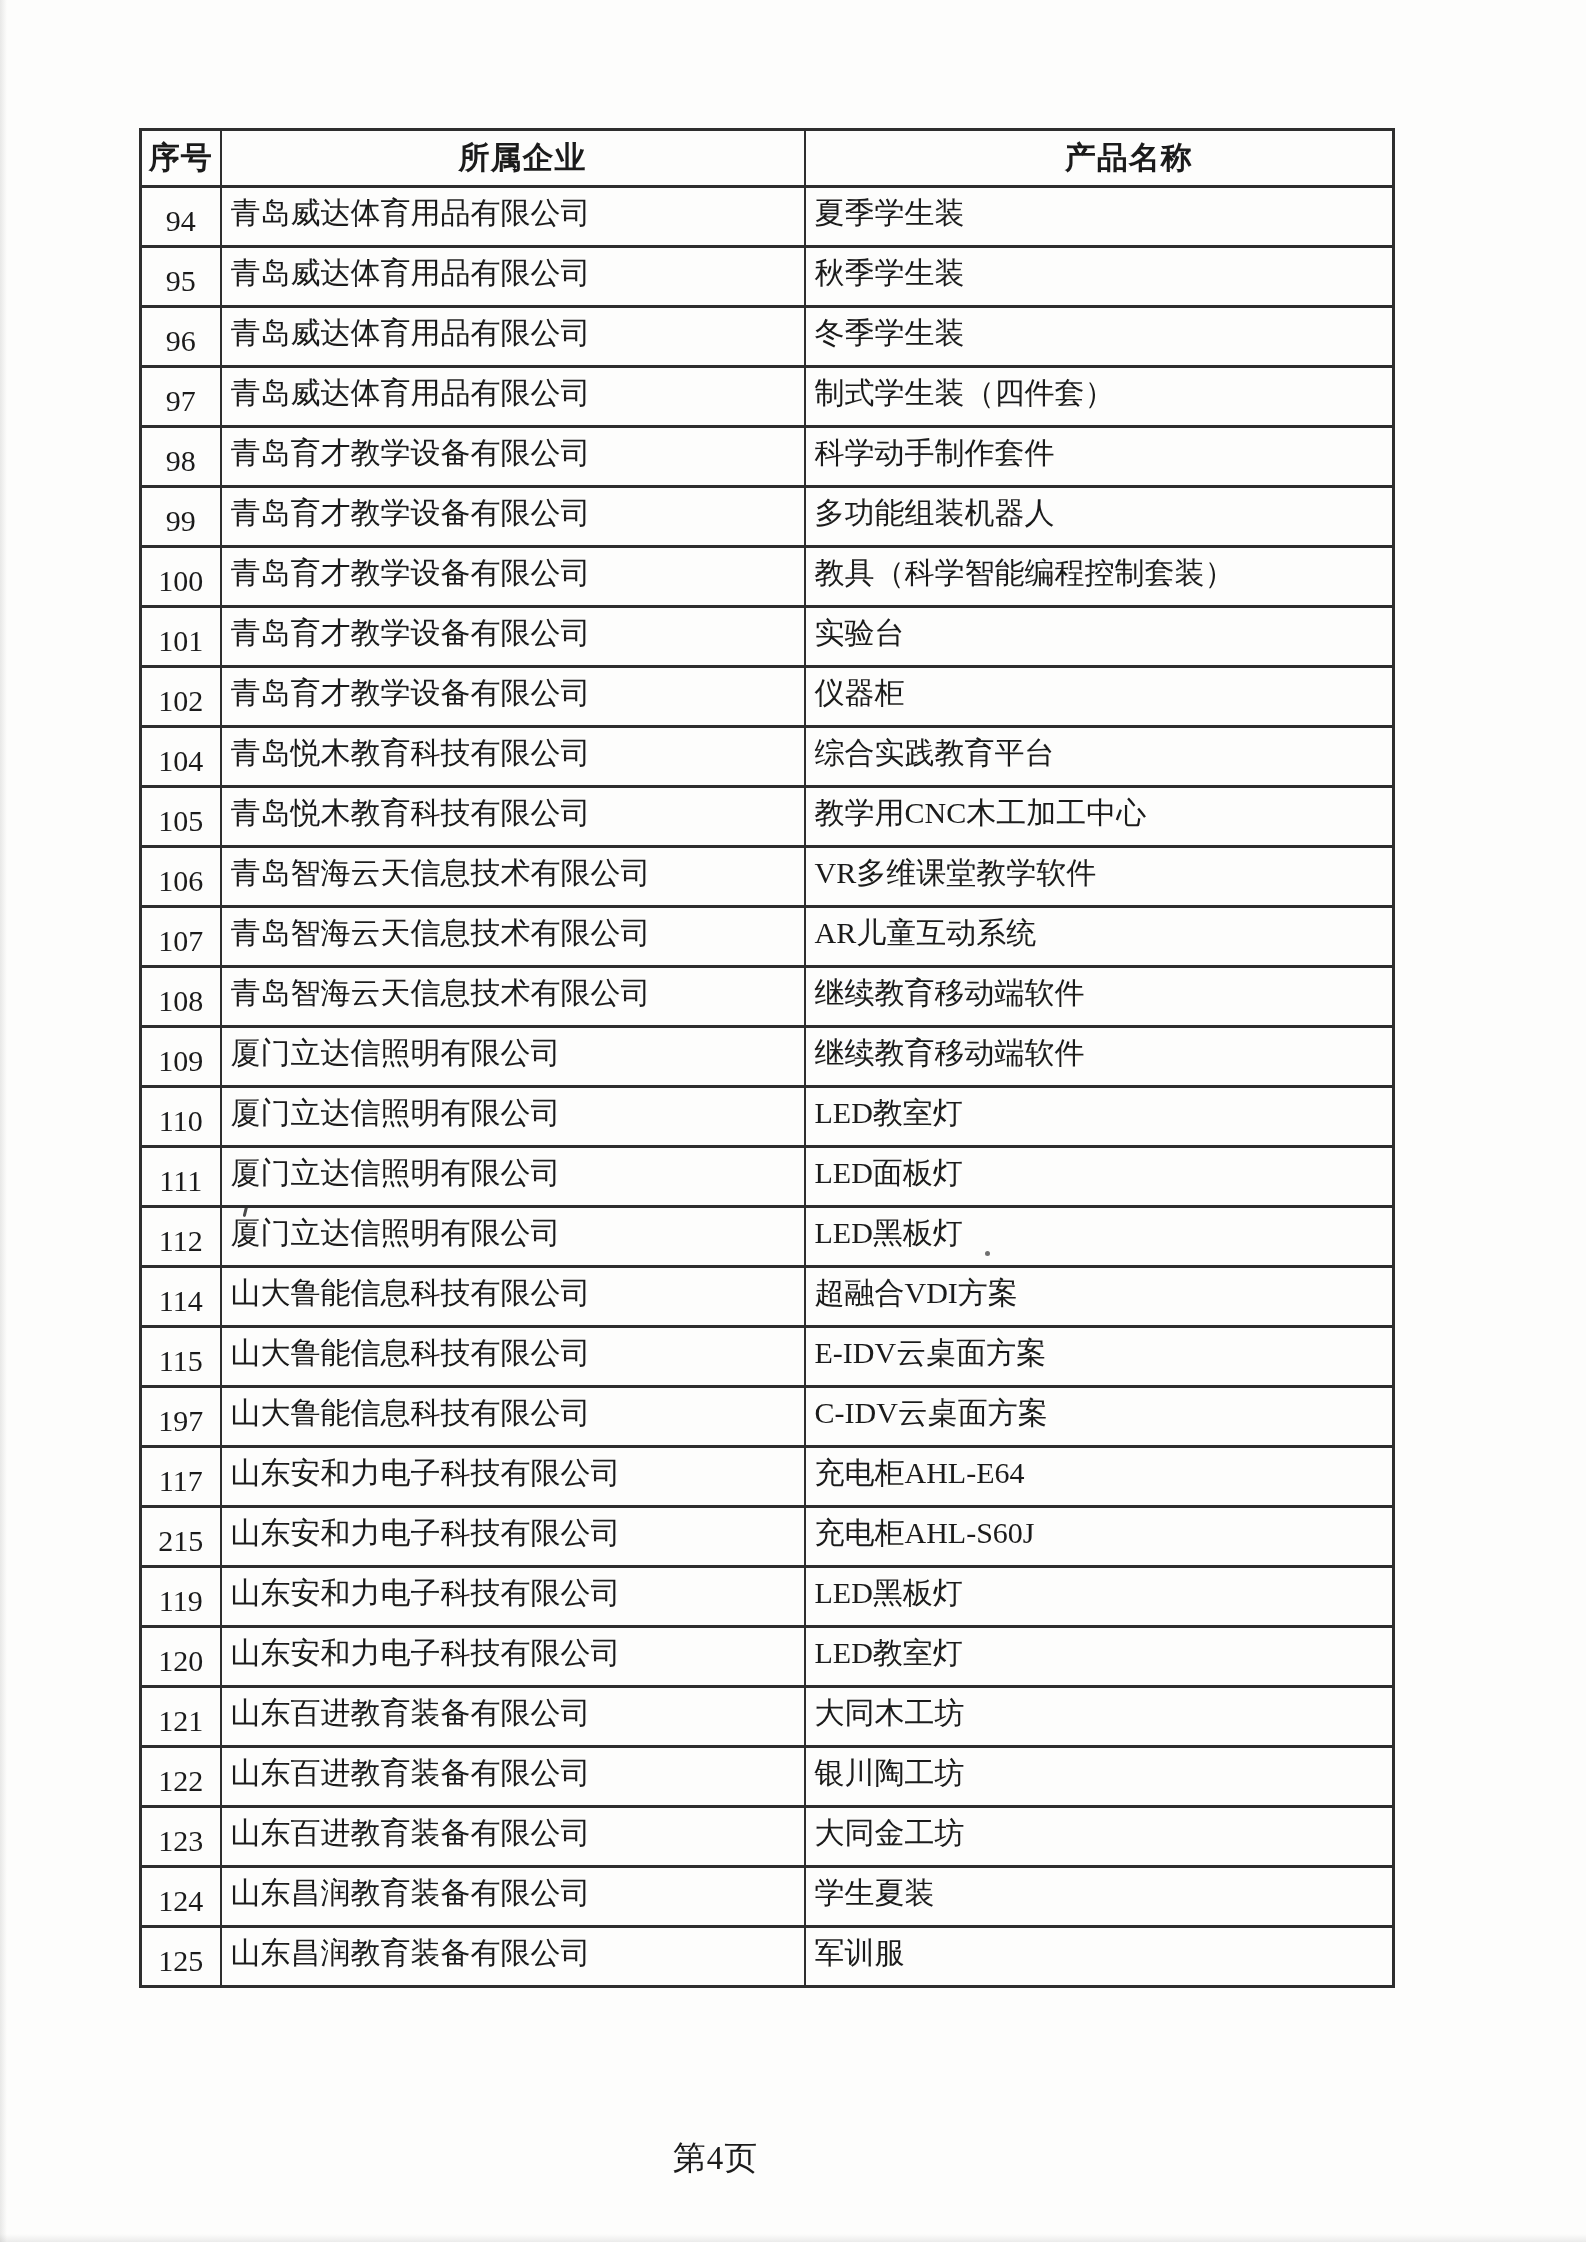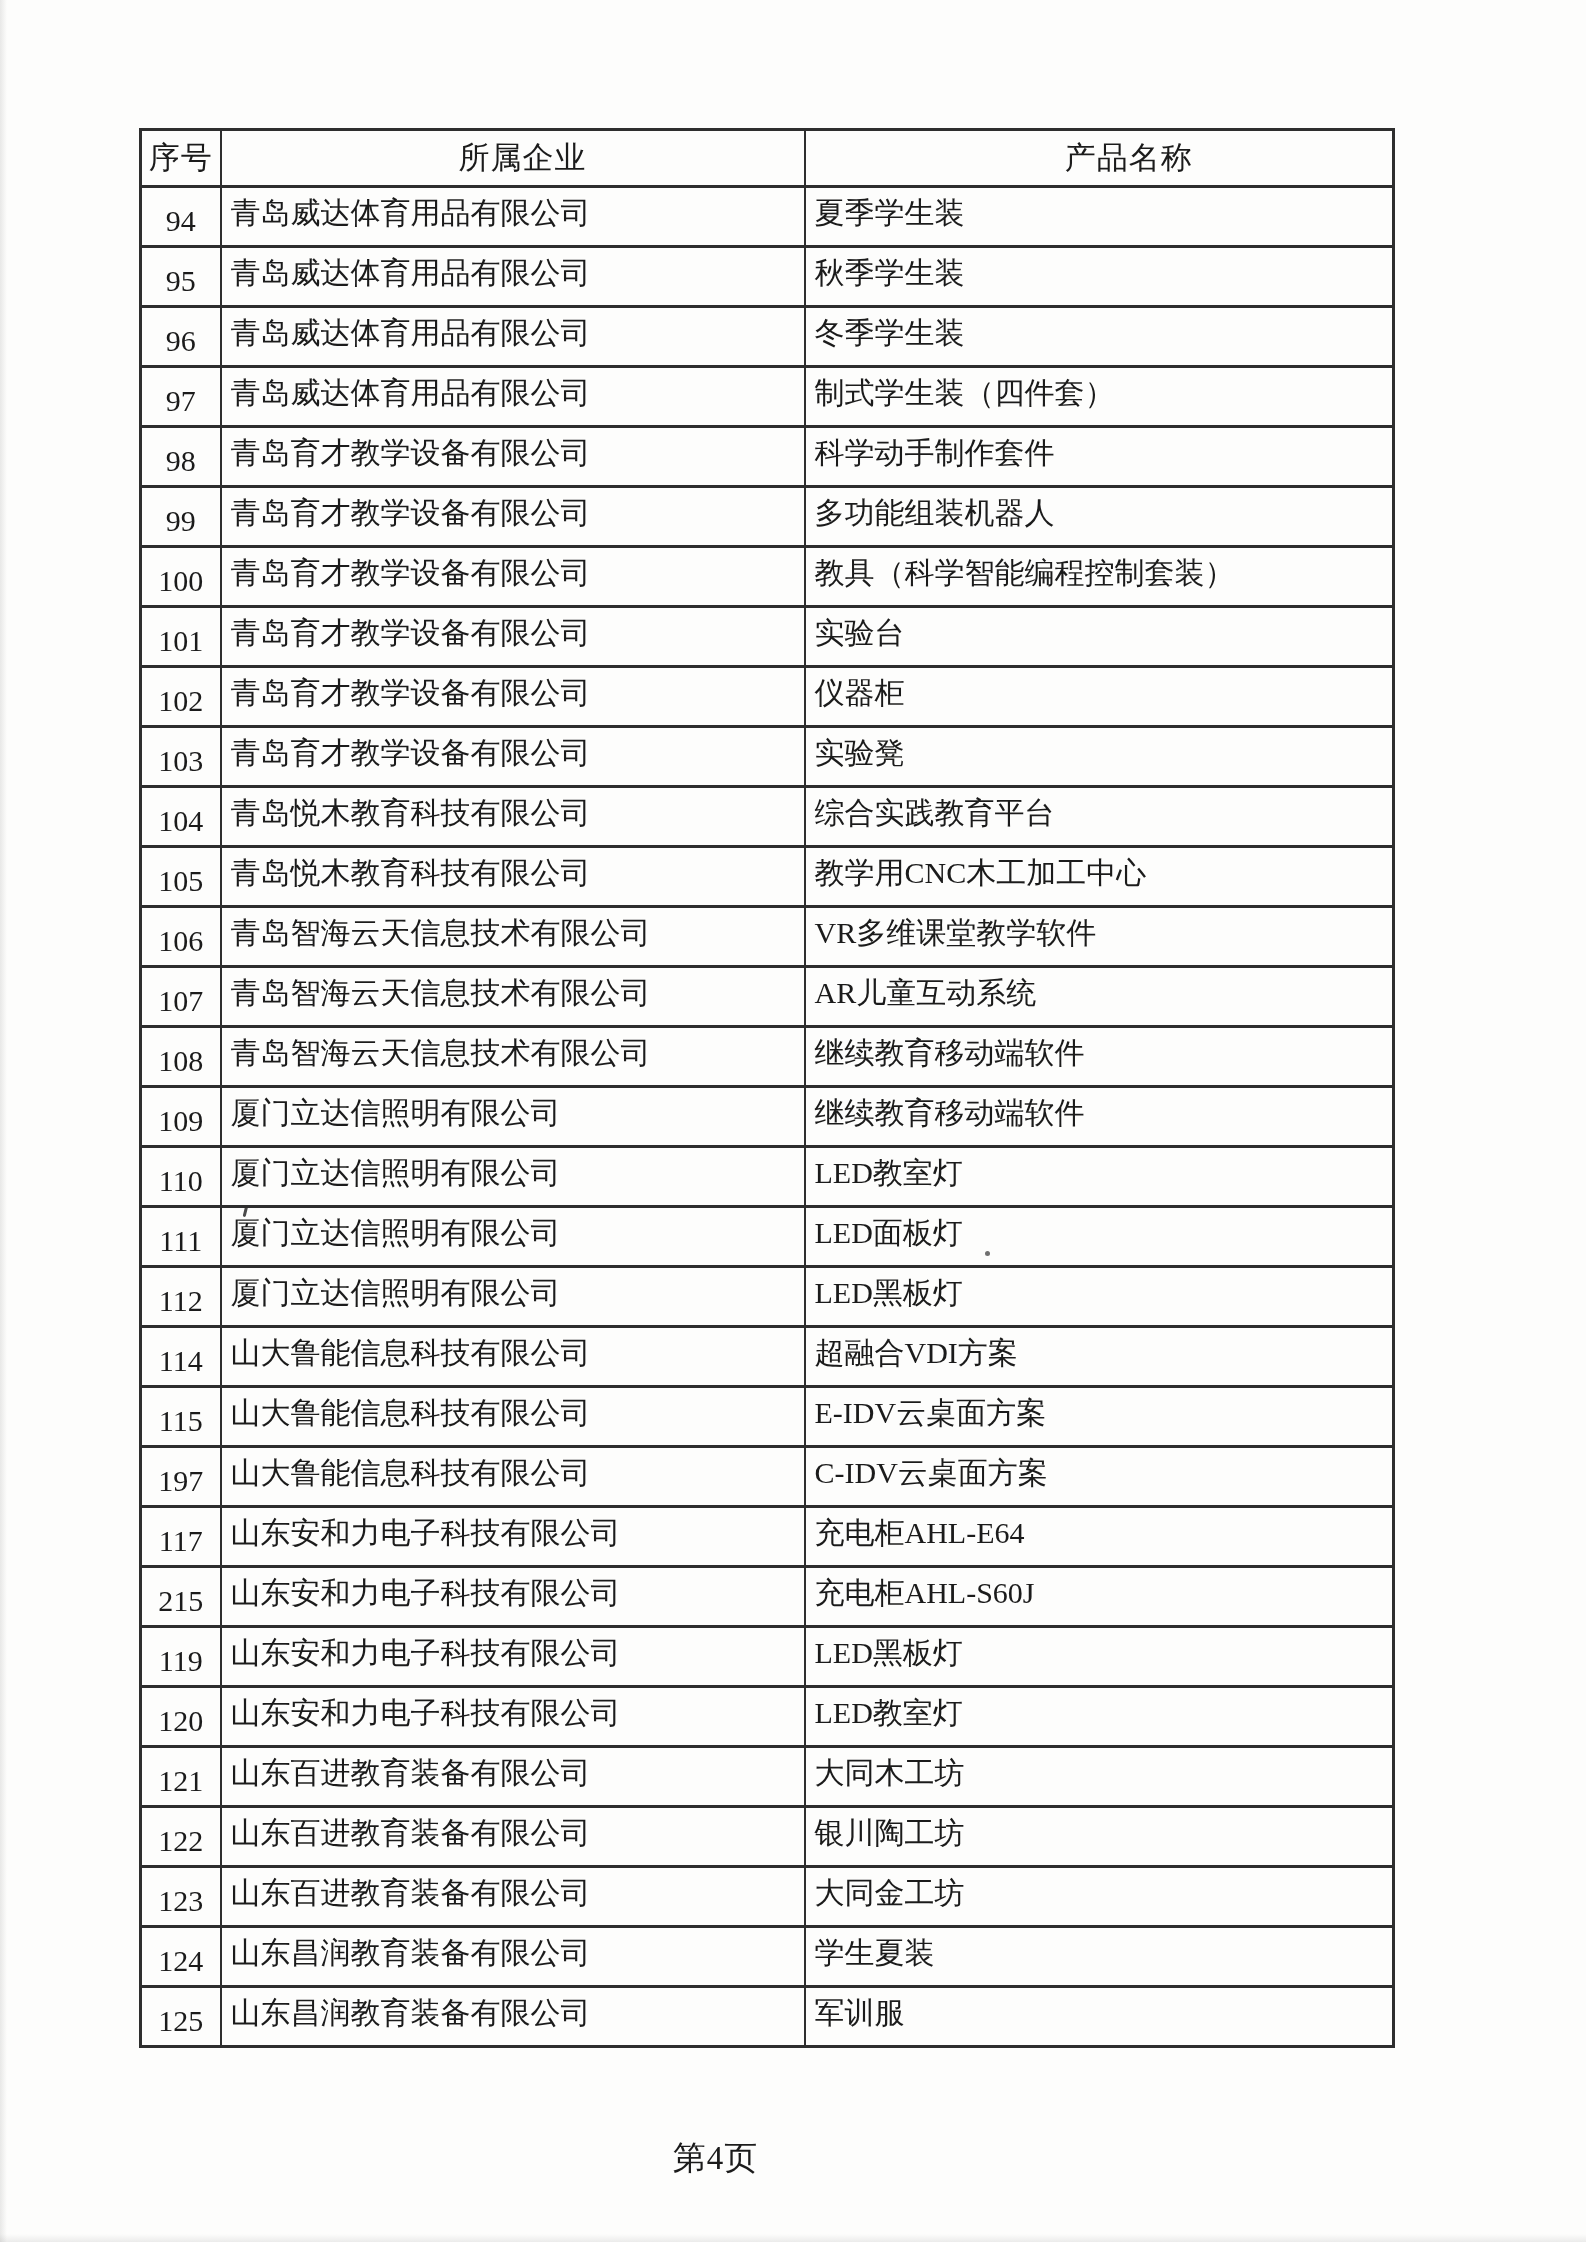--- a/index.html
+++ b/index.html
@@ -46,21 +46,21 @@
     border-left:2px solid var(--border);
     border-right:2px solid var(--border);
     border-top:3px solid var(--border);
     border-bottom:3px solid var(--border);
     overflow:hidden;
     white-space:nowrap;
   }
   th{
     height:52px;
     font-size:31px;
-    font-weight:normal;
+    font-weight:bold;
     text-align:center;
     vertical-align:middle;
     letter-spacing:1px;
   }
   th.h-product .hdr-text{position:relative;left:30px;text-align:center;}
   th.h-company .hdr-text{position:relative;left:10px;}
   td{
     height:55px;
     font-size:30px;
     font-weight:normal;
@@ -156,25 +156,20 @@
         <td class="td-no"><span class="cell-text">101</span></td>
         <td class="td-company"><span class="cell-text">青岛育才教学设备有限公司</span></td>
         <td class="td-product"><span class="cell-text">实验台</span></td>
       </tr>
       <tr>
         <td class="td-no"><span class="cell-text">102</span></td>
         <td class="td-company"><span class="cell-text">青岛育才教学设备有限公司</span></td>
         <td class="td-product"><span class="cell-text">仪器柜</span></td>
       </tr>
       <tr>
-        <td class="td-no"><span class="cell-text">103</span></td>
-        <td class="td-company"><span class="cell-text">青岛育才教学设备有限公司</span></td>
-        <td class="td-product"><span class="cell-text">实验凳</span></td>
-      </tr>
-      <tr>
         <td class="td-no"><span class="cell-text">104</span></td>
         <td class="td-company"><span class="cell-text">青岛悦木教育科技有限公司</span></td>
         <td class="td-product"><span class="cell-text">综合实践教育平台</span></td>
       </tr>
       <tr>
         <td class="td-no"><span class="cell-text">105</span></td>
         <td class="td-company"><span class="cell-text">青岛悦木教育科技有限公司</span></td>
         <td class="td-product"><span class="cell-text">教学用CNC木工加工中心</span></td>
       </tr>
       <tr>

